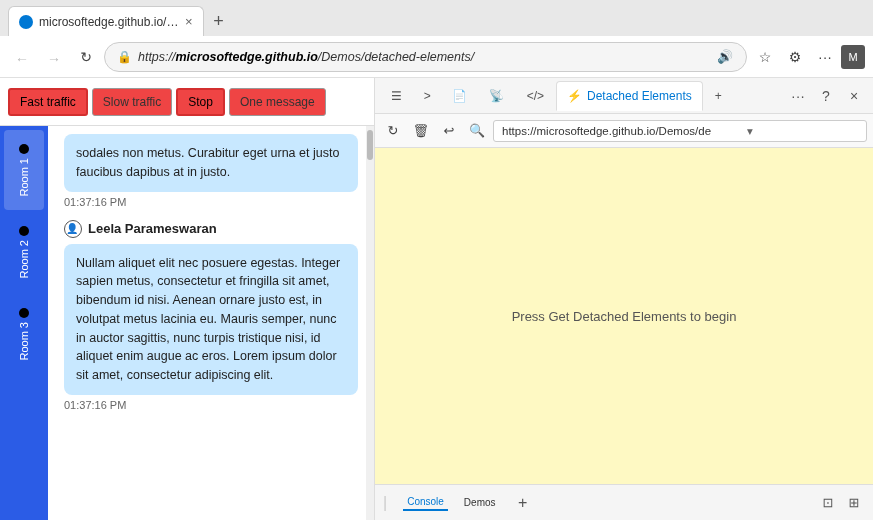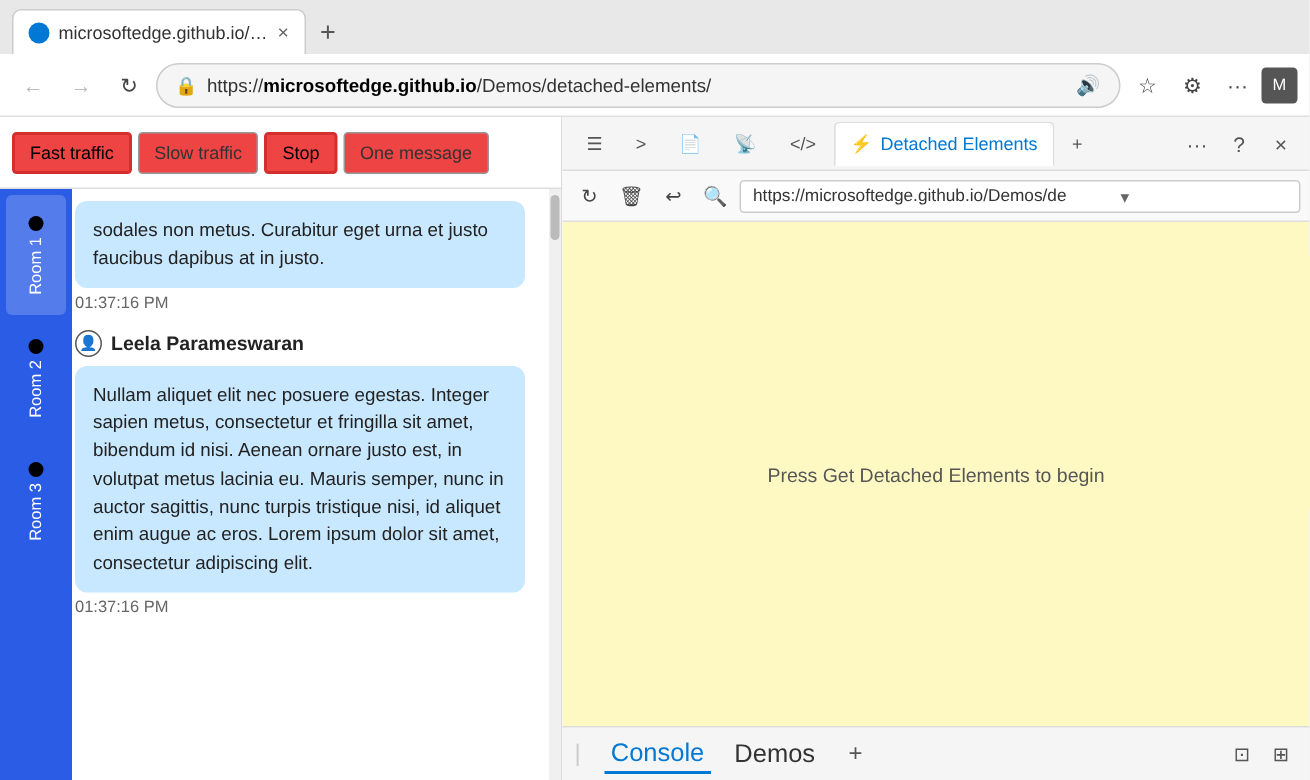--- a/index.html
+++ b/index.html
@@ -15,21 +15,21 @@
     .tab .tab-title { flex: 1; overflow: hidden; white-space: nowrap; text-overflow: ellipsis; max-width: 140px; }
     .tab .close-tab { cursor: pointer; color: #666; font-size: 13px; }
     .tab-add { width: 30px; height: 30px; display: flex; align-items: center; justify-content: center; cursor: pointer; color: #555; font-size: 18px; }
 
     
     .nav-bar { height: 42px; background: #fff; display: flex; align-items: center; padding: 0 8px; gap: 4px; border-bottom: 1px solid #e0e0e0; }
     .nav-btn { width: 28px; height: 28px; border: none; background: transparent; cursor: pointer; display: flex; align-items: center; justify-content: center; border-radius: 4px; color: #444; font-size: 14px; }
     .nav-btn.disabled { color: #bbb; cursor: default; }
     .address-bar { flex: 1; height: 30px; border: 1px solid #ccc; border-radius: 16px; display: flex; align-items: center; padding: 0 12px; background: #f5f5f5; gap: 6px; font-size: 12.5px; color: #333; }
     .address-bar .lock-icon { color: #666; font-size: 12px; }
-    .address-bar .url-text { flex: 1; }
+    .address-bar .url-text { flex: 1; font-style: italic; }
     .address-bar .url-bold { font-weight: 600; color: #000; }
     .nav-right { display: flex; align-items: center; gap: 2px; }
 
     
     .main-area { flex: 1; display: flex; overflow: hidden; }
 
     
     .chat-panel { width: 375px; display: flex; flex-direction: column; background: #fff; border-right: 1px solid #ddd; }
 
     
@@ -39,21 +39,21 @@
 
     
     .room-sidebar { width: 48px; background: #2b5ce6; display: flex; flex-direction: column; align-items: center; padding: 4px 0; gap: 2px; }
     .room-item { width: 40px; height: 80px; display: flex; flex-direction: column; align-items: center; justify-content: center; cursor: pointer; border-radius: 4px; gap: 4px; }
     .room-item.active { background: rgba(255,255,255,0.2); }
     .room-item .dot { width: 10px; height: 10px; background: #000; border-radius: 50%; }
     .room-item .room-label { color: #fff; font-size: 11px; writing-mode: vertical-rl; text-orientation: mixed; transform: rotate(180deg); }
 
     
     .chat-messages { flex: 1; overflow-y: auto; padding: 0; position: relative; }
-    .chat-content { padding: 8px 2px; }
+    .chat-content { padding: 8px 16px; }
     .scroll-track { position: absolute; right: 0; top: 0; width: 8px; height: 100%; background: #f0f0f0; }
     .scroll-thumb { width: 6px; height: 30px; background: #bbb; border-radius: 3px; margin: 4px auto; }
 
     .message-bubble { background: #c8e8ff; border-radius: 8px; padding: 10px 12px; margin-bottom: 4px; font-size: 12.5px; line-height: 1.5; color: #222; max-width: 300px; }
     .message-time { text-align: left; font-size: 11px; color: #666; margin-bottom: 12px; }
     .message-sender { display: flex; align-items: center; gap: 6px; margin-bottom: 6px; font-size: 13px; font-weight: 600; color: #222; }
     .sender-avatar { width: 18px; height: 18px; border: 1px solid #555; border-radius: 50%; display: flex; align-items: center; justify-content: center; font-size: 10px; color: #555; }
 
     
     .devtools-panel { flex: 1; display: flex; flex-direction: column; background: #fff; }
@@ -64,21 +64,21 @@
     .dt-spacer { flex: 1; }
 
     .devtools-nav { height: 34px; display: flex; align-items: center; padding: 0 6px; gap: 4px; border-bottom: 1px solid #ddd; background: #f9f9f9; }
     .dt-nav-btn { width: 24px; height: 24px; border: none; background: transparent; cursor: pointer; display: flex; align-items: center; justify-content: center; border-radius: 3px; color: #444; font-size: 13px; }
     .dt-address { flex: 1; height: 22px; border: 1px solid #ccc; border-radius: 3px; display: flex; align-items: center; padding: 0 8px; font-size: 11.5px; background: #fff; color: #333; gap: 32px; }
 
     .devtools-content { flex: 1; display: flex; align-items: center; justify-content: center; background: #fef9c3; }
     .devtools-hint { font-size: 13px; color: #555; }
 
     .devtools-bottom { height: 36px; display: flex; align-items: center; border-top: 1px solid #ddd; background: #f5f5f5; padding: 0 8px; gap: 12px; }
-    .dt-bottom-tab { font-size: 17px; color: #333; cursor: pointer; padding: 2px 4px; }
+    .dt-bottom-tab { font-size: 10px; color: #333; cursor: pointer; padding: 2px 4px; }
     .dt-bottom-tab.active { border-bottom: 2px solid #0078d4; color: #0078d4; }
     .dt-bottom-add { width: 22px; height: 22px; display: flex; align-items: center; justify-content: center; cursor: pointer; color: #555; font-size: 16px; }
     .dt-bottom-spacer { flex: 1; }
     .dt-bottom-right { display: flex; gap: 4px; }
     .dt-bottom-icon { width: 22px; height: 22px; display: flex; align-items: center; justify-content: center; cursor: pointer; color: #555; font-size: 13px; }
 
     
     .chat-body { display: flex; flex: 1; overflow: hidden; position: relative; }
   </style>
 </head>

